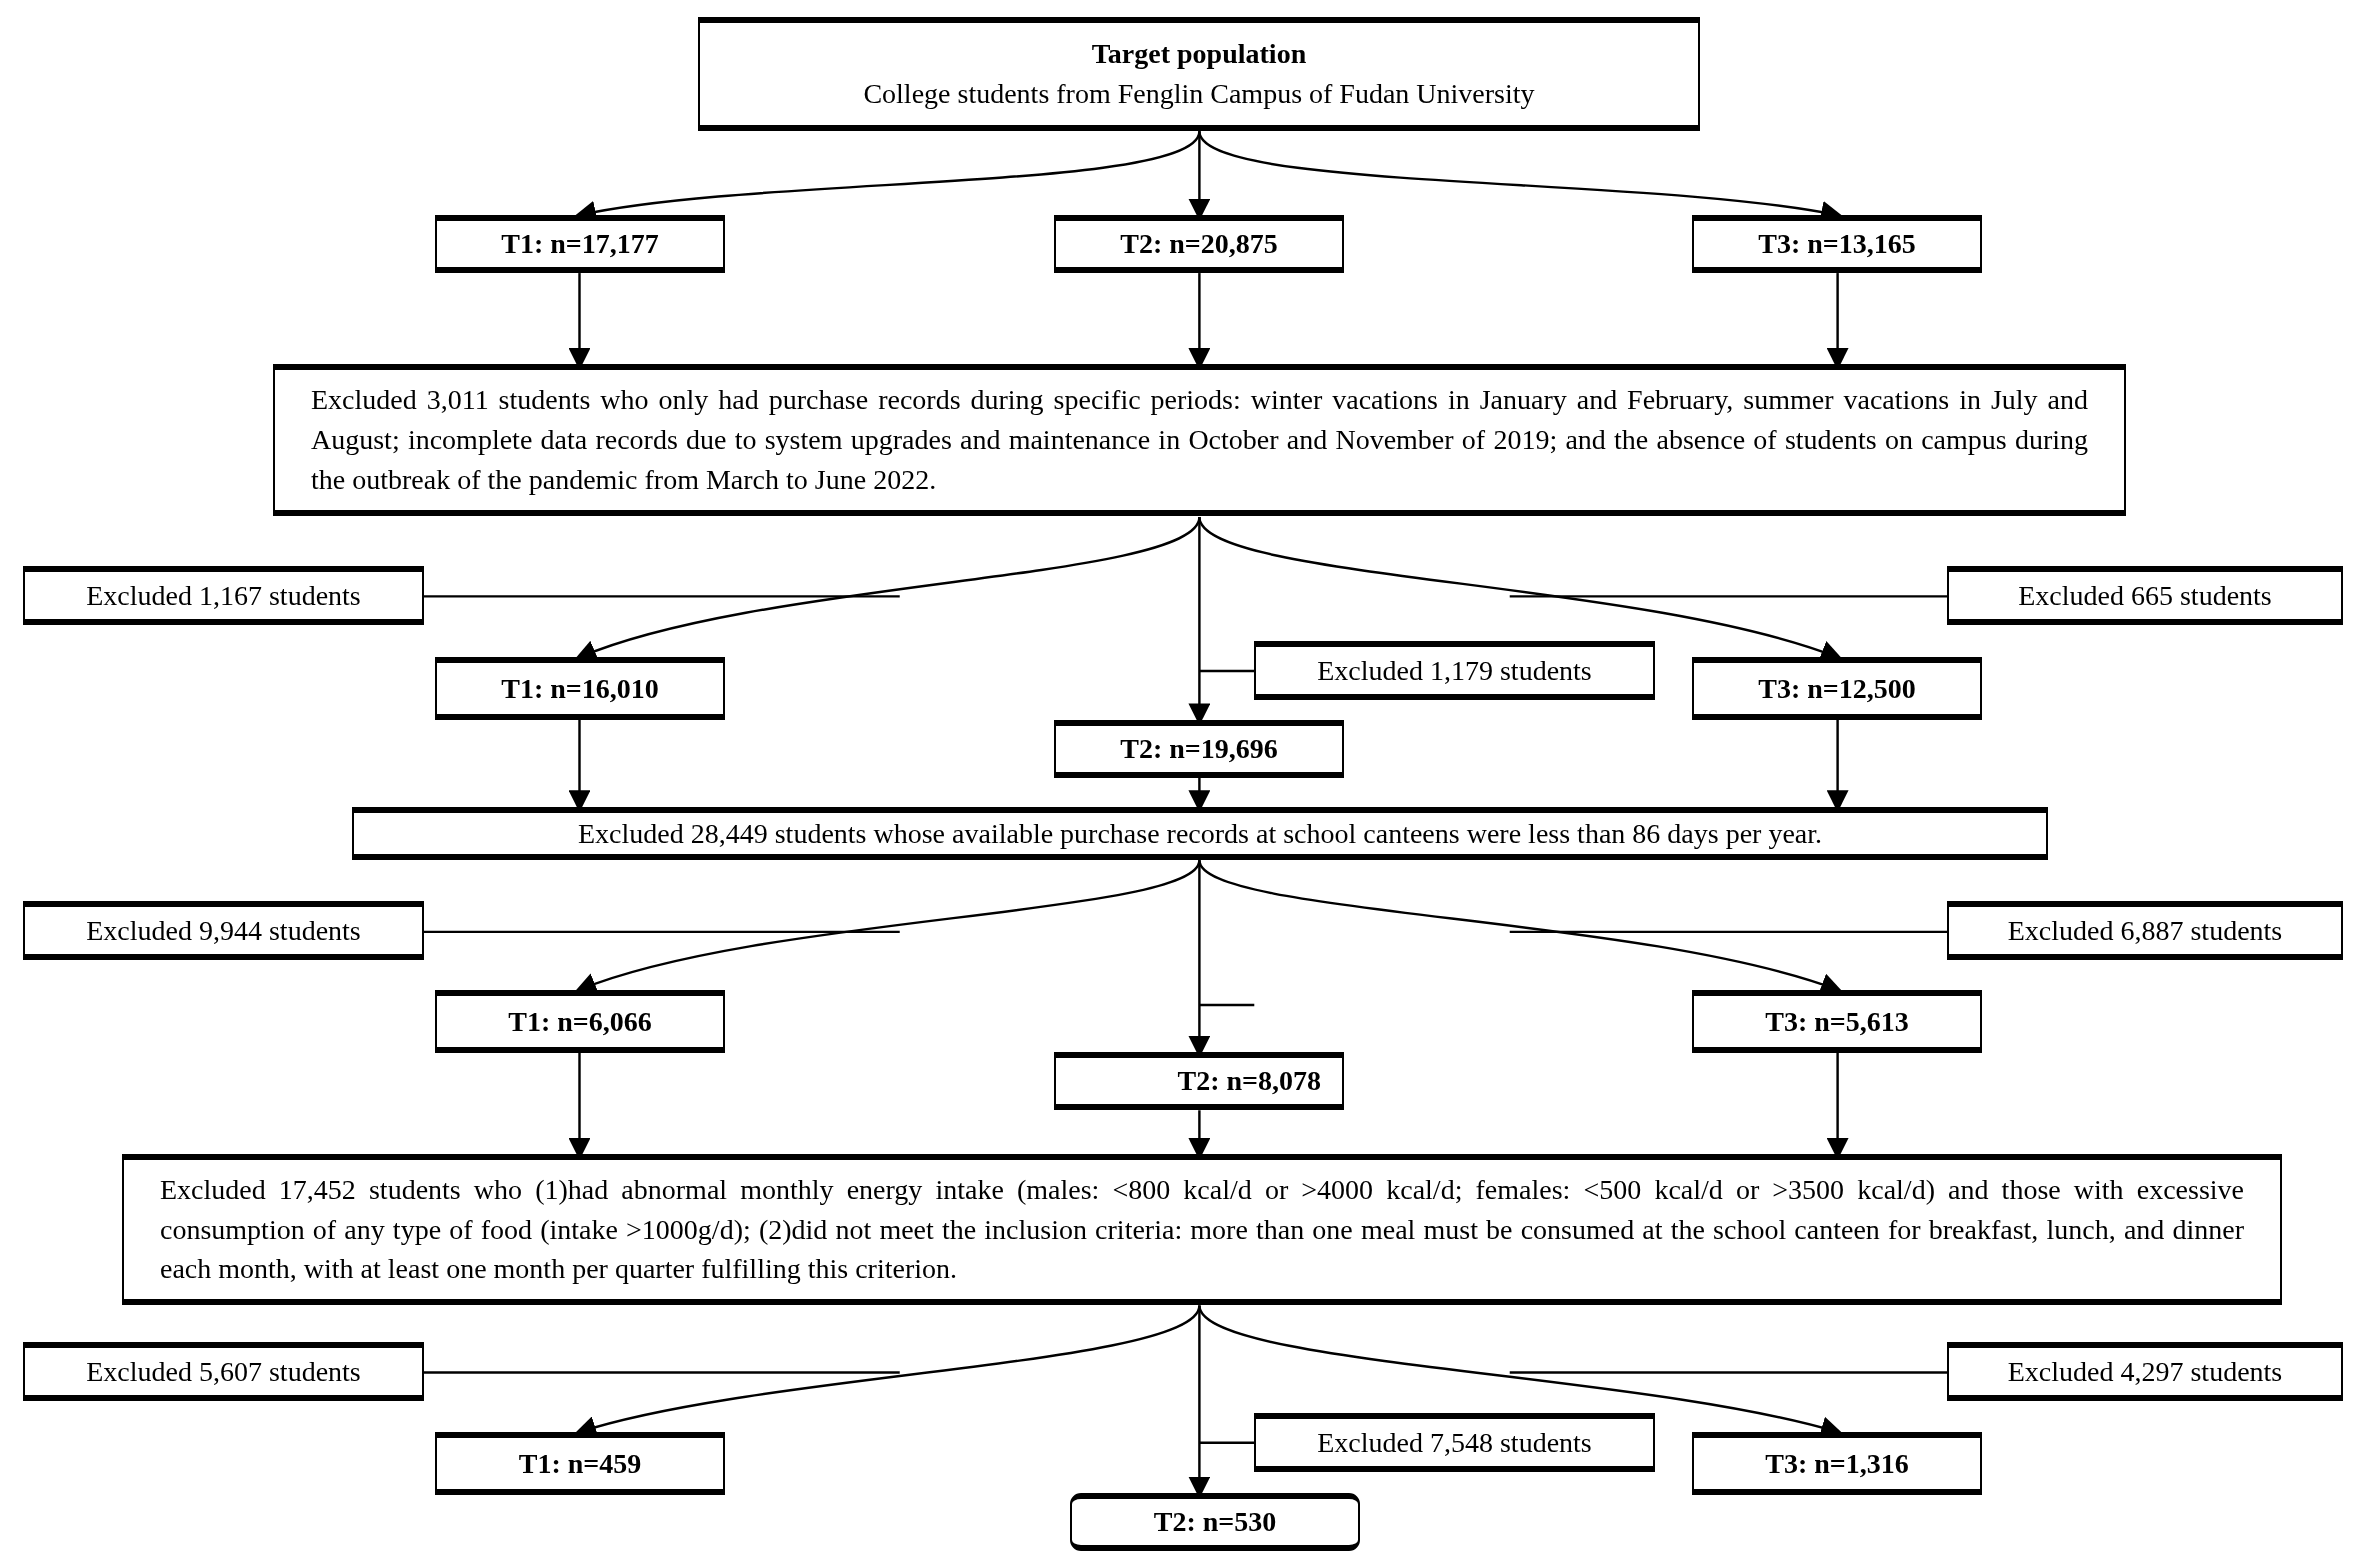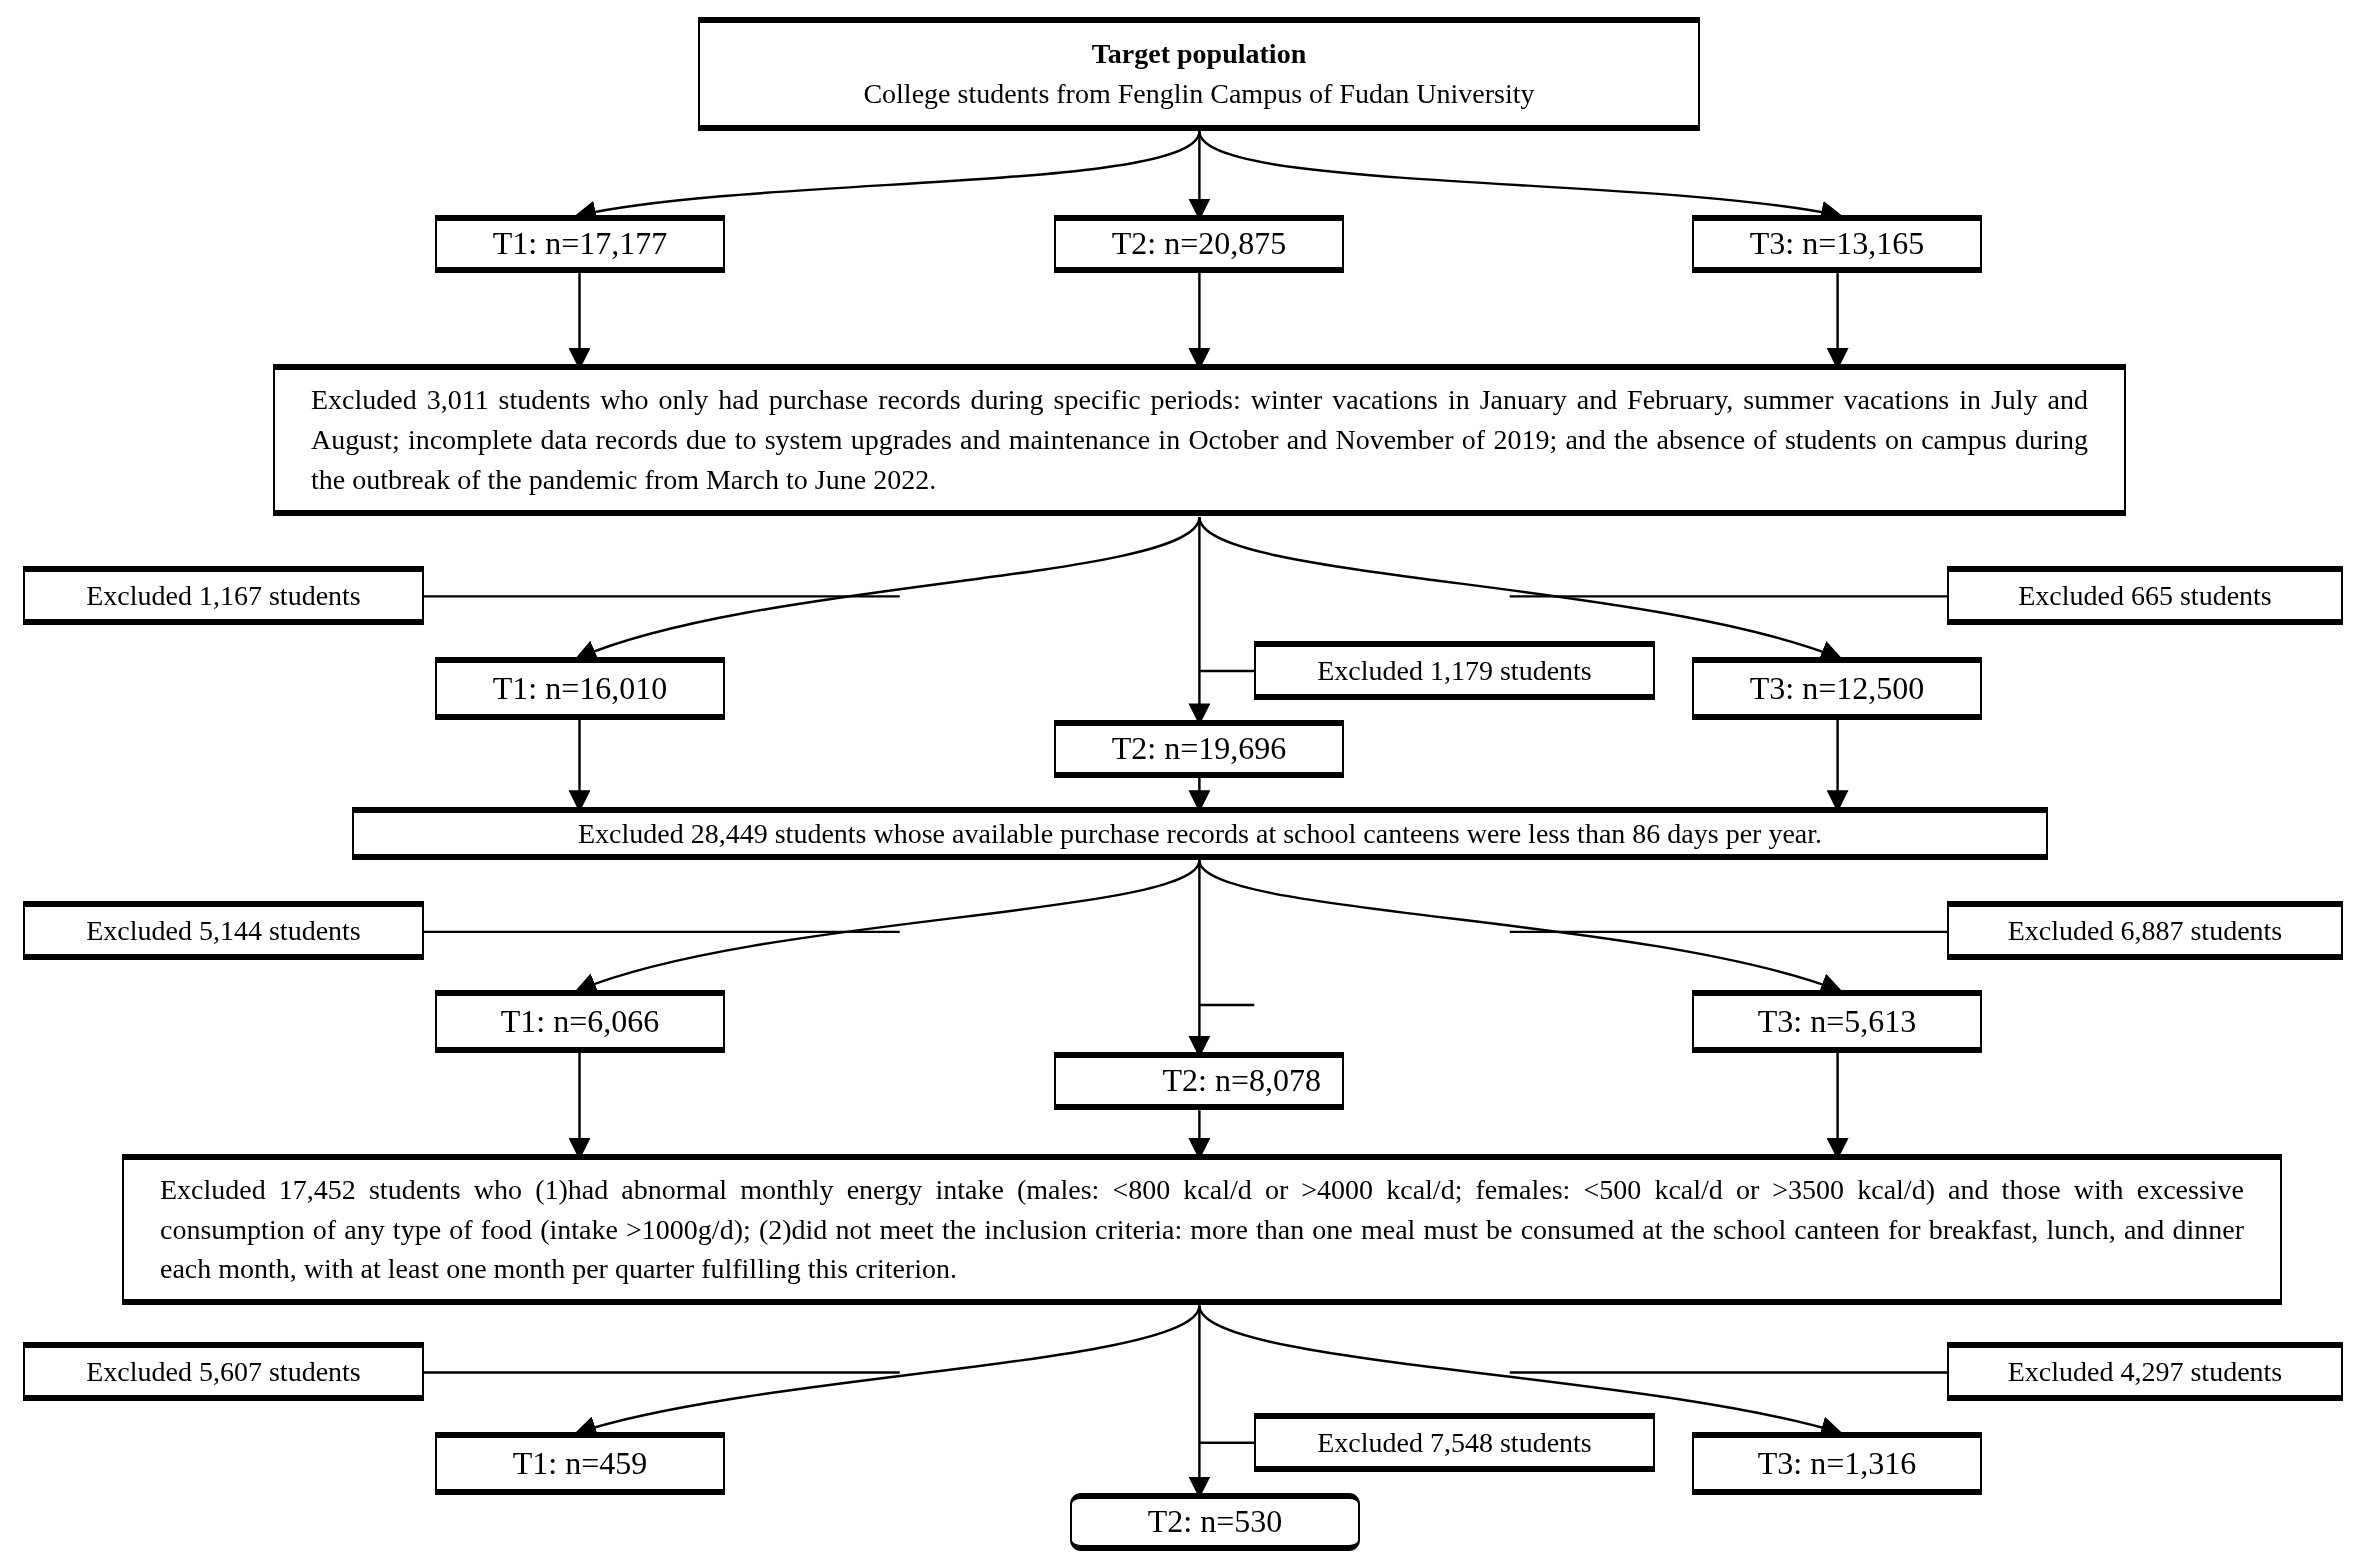--- a/index.html
+++ b/index.html
@@ -55,22 +55,22 @@
   .node.para .txt {
     padding: 0 36px;
     font-size: 28px;
   }
   .node.title .txt { font-size: 28px; }
   .node.title .ttl {
     display: block;
     font-weight: bold;
   }
   .node.cohort .txt {
-    font-size: 32px;
-    font-weight: normal;
+    font-size: 28px;
+    font-weight: bold;
   }
   .node.excl .txt {
     font-size: 28px;
     font-weight: normal;
   }
   .node.bar {
     justify-content: center;
   }
   .node.bar .txt { font-size: 28px; }
 </style>
@@ -171,21 +171,21 @@
   </div>
   <div class="node heavy cohort" style="left:1054px; top:720px; width:290px; height:58px;">
     <span class="txt">T2: n=19,696</span>
   </div>
 
   <div class="node heavy bar" style="left:352px; top:807px; width:1696px; height:53px;justify-content:flex-end;">
     <span class="txt">Excluded 28,449 students whose available purchase records at school canteens were less than 86 days per year.</span>
   </div>
 
   <div class="node heavy excl" style="left:23px; top:901px; width:401px; height:59px;">
-    <span class="txt">Excluded 5,144 students</span>
+    <span class="txt">Excluded 9,944 students</span>
   </div>
   <div class="node heavy excl" style="left:1947px; top:901px; width:396px; height:59px;">
     <span class="txt">Excluded 6,887 students</span>
   </div>
 
   <div class="node heavy cohort" style="left:435px; top:990px; width:290px; height:63px;">
     <span class="txt">T1: n=6,066</span>
   </div>
   <div class="node heavy cohort" style="left:1692px; top:990px; width:290px; height:63px;">
     <span class="txt">T3: n=5,613</span>

